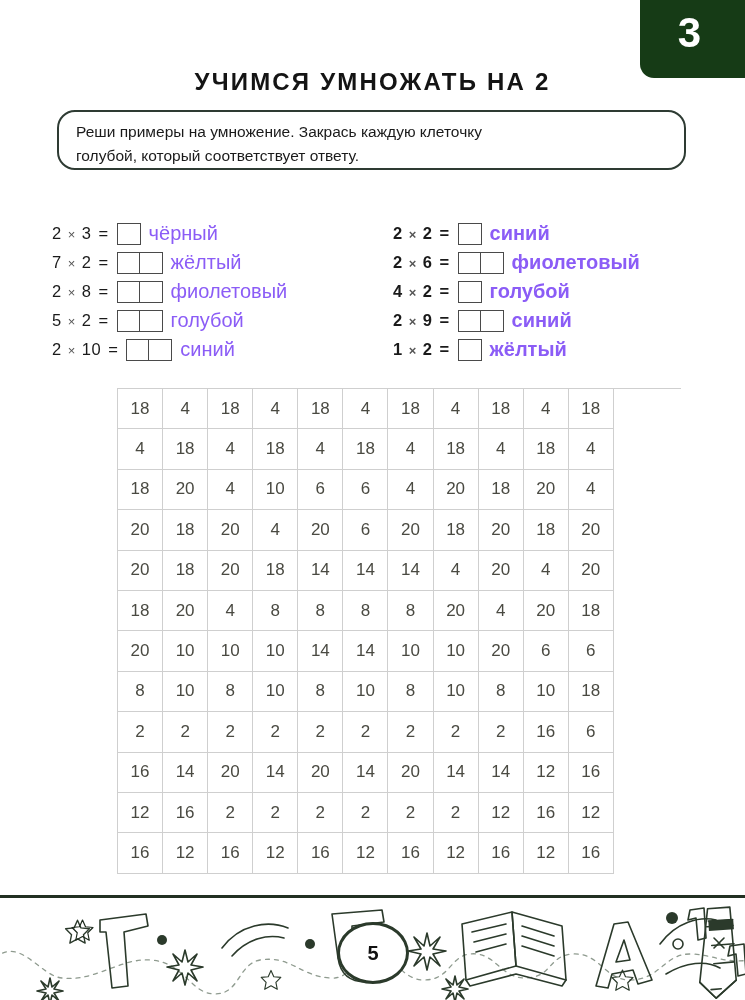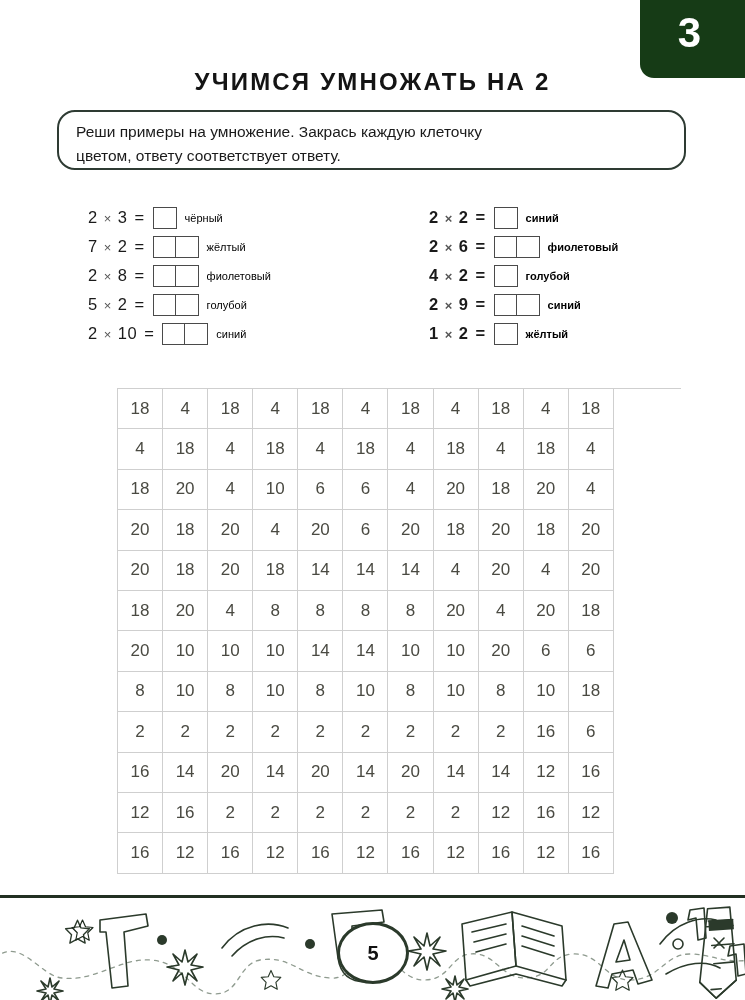--- a/index.html
+++ b/index.html
@@ -70,21 +70,21 @@
   #instruction-box p.l2 { text-align: left; }
 
   
   #exercise-area {
     position: absolute;
     top: 203px;
     left: 0;
     width: 745px;
     height: 150px;
   }
-  .ex-col { position: absolute; top: 0; margin-left: 36px; }
+  .ex-col { position: absolute; top: 16px; }
   .ex-col.left  { left: 52px; }
   .ex-col.right { left: 393px; font-weight: bold; }
 
   .ex-row {
     height: 29px;
     display: flex;
     align-items: center;
     white-space: nowrap;
   }
   .ex-op {
@@ -100,22 +100,22 @@
     height: 22px;
     margin: 0 8px 0 1px;
   }
   .answer-boxes .cell {
     width: 22px;
     height: 100%;
     border-right: 1.3px solid #4a4a4a;
   }
   .answer-boxes .cell:last-child { border-right: none; }
   .ex-color {
-    font-size: 11px;
-    color: #000000;
+    font-size: 20px;
+    color: #8b5cf6;
   }
 
   
   #color-grid {
     position: absolute;
     top: 388px;
     left: 117px;
     width: 564px;
     border-left: 1px solid #cfcfcf;
     border-top: 1px solid #cfcfcf;
@@ -174,21 +174,21 @@
 <body>
 
 <div id="chapter-tab">
   <span class="num">3</span>
 </div>
 
 <div id="page-title">УЧИМСЯ УМНОЖАТЬ НА 2</div>
 
 <div id="instruction-box">
   <p>Реши примеры на умножение. Закрась каждую клеточку</p>
-  <p class="l2">цветом, ответу соответствует ответу.</p>
+  <p class="l2">голубой, который соответствует ответу.</p>
 </div>
 
 <div id="exercise-area">
   <div class="ex-col left">
       <div class="ex-row">
         <span class="ex-op"><span>2</span><span class="times">×</span><span>3</span><span class="eq">=</span></span>
         <span class="answer-boxes">
           <span class="cell"></span>
         </span>
         <span class="ex-color">чёрный</span>

